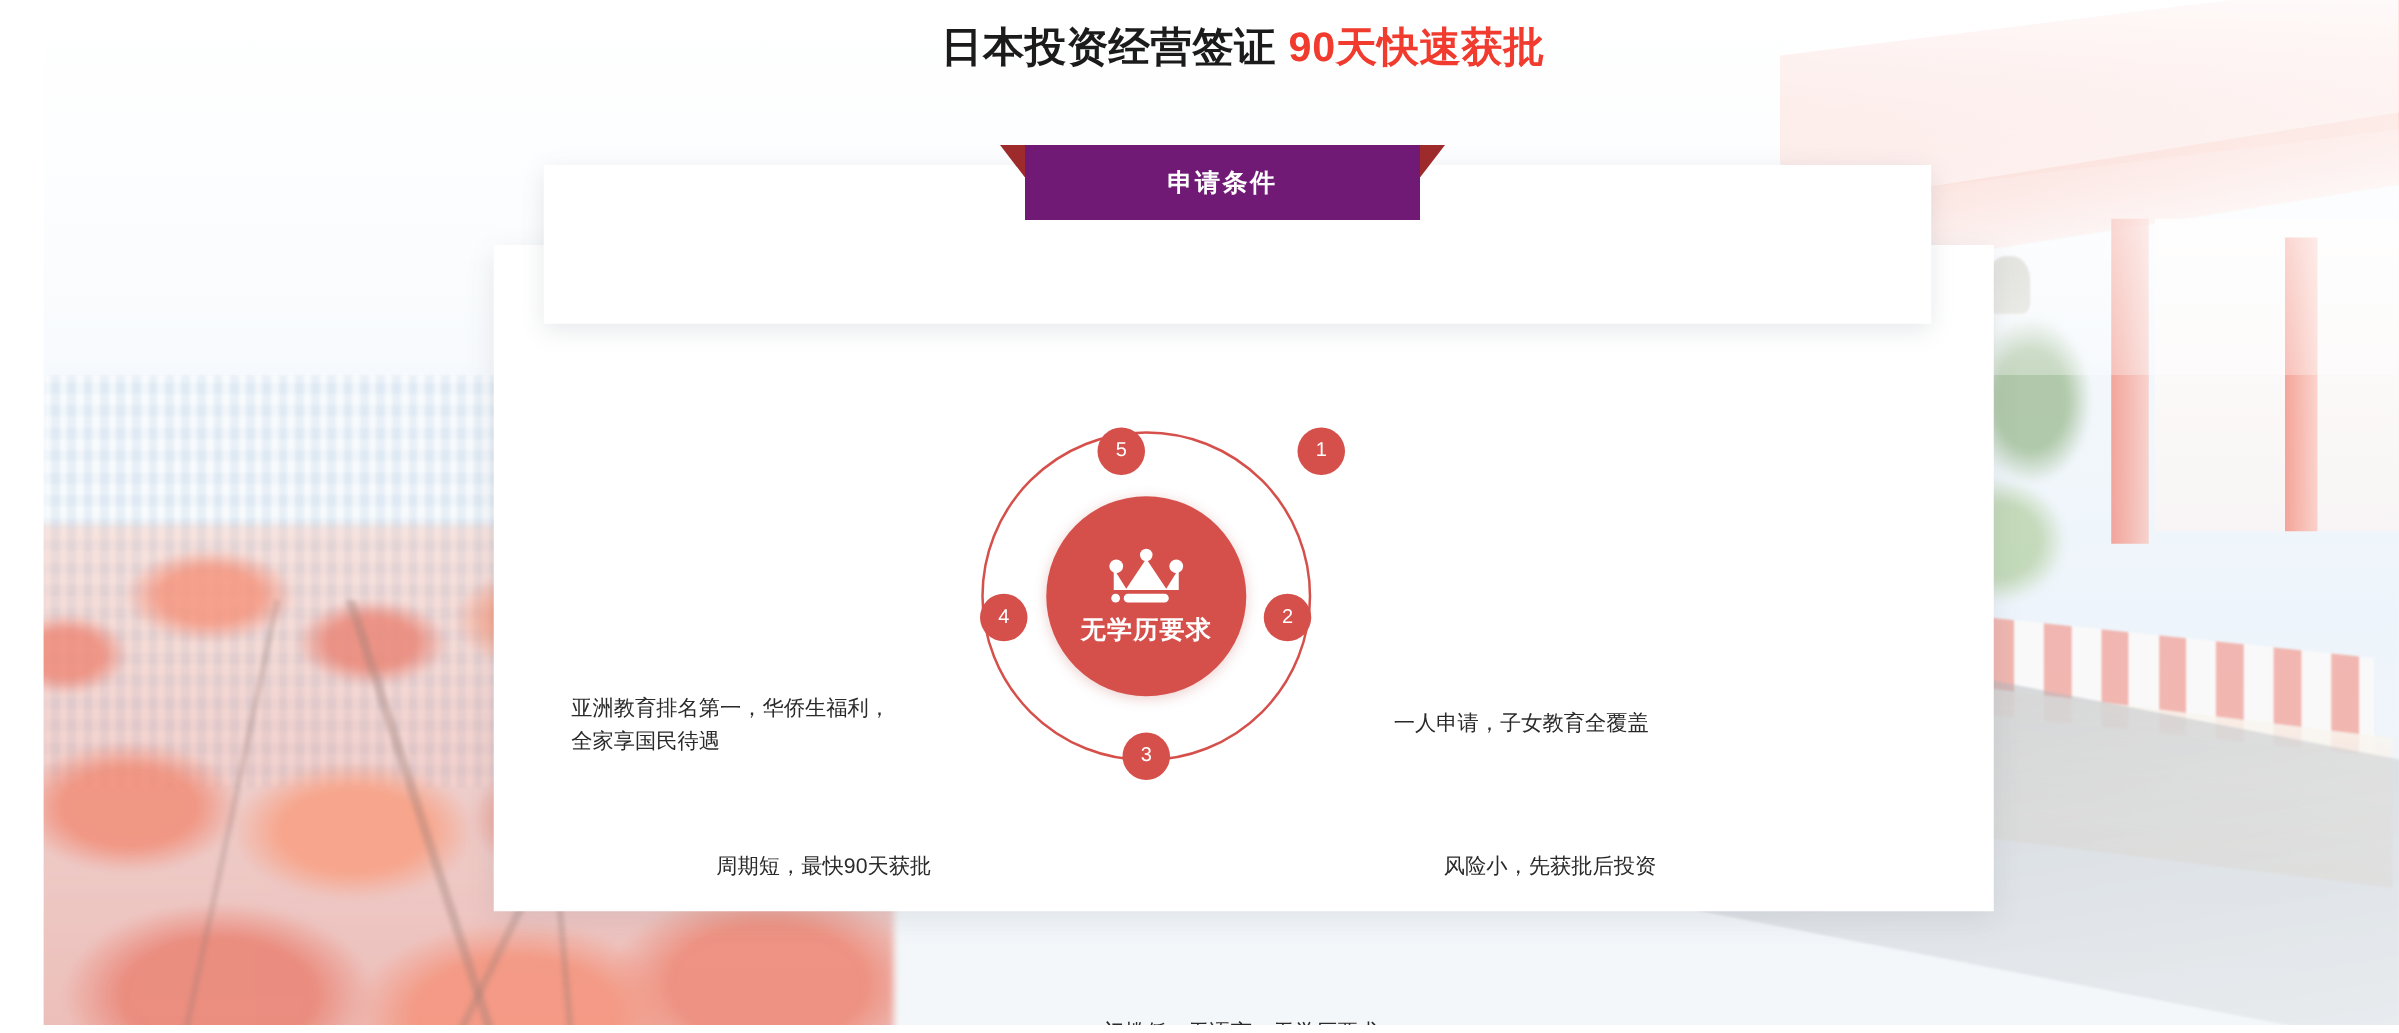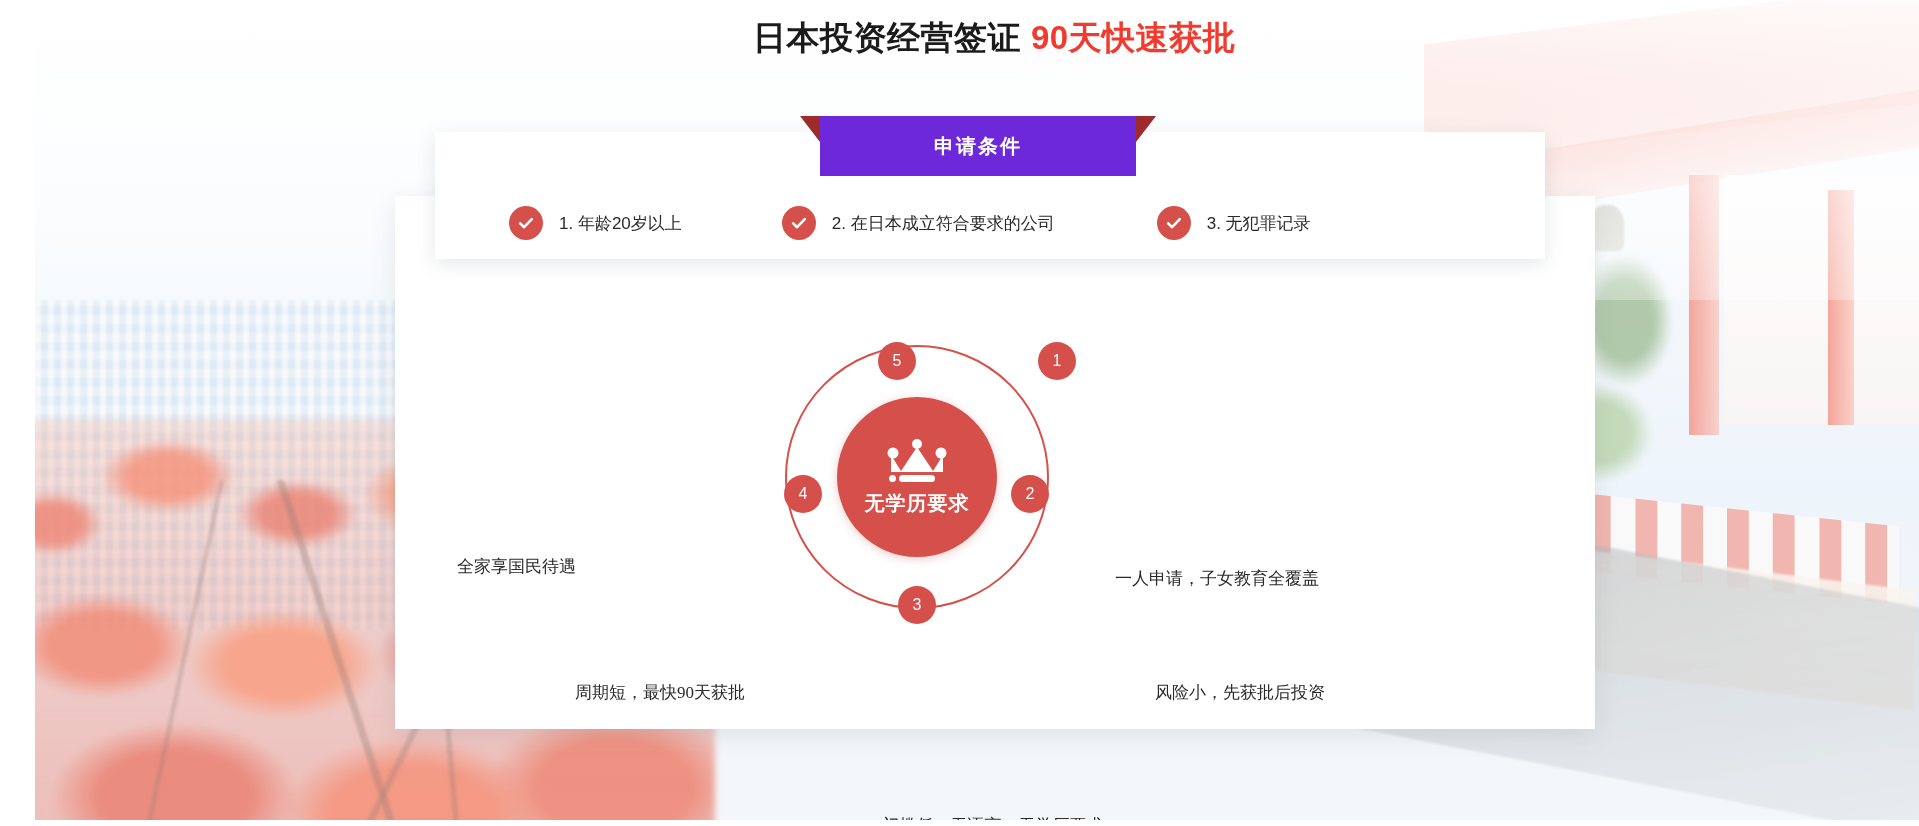--- a/index.html
+++ b/index.html
@@ -162,21 +162,21 @@
     box-shadow: 0 5px 18px rgba(90,100,115,.15);
     z-index: 12;
   }
 
   
   .ribbon-wrap {
     position: absolute; left: 765px; top: 116px; width: 356px; height: 60px; z-index: 14;
   }
   .ribbon-body {
     position: absolute; left: 20px; top: 0; width: 316px; height: 60px;
-    background: #6d28d9;
+    background: #701a75;
     display: flex; align-items: center; justify-content: center;
   }
   .ribbon-label {
     color: #ffffff; font-size: 20px; font-weight: 700; letter-spacing: 2px;
   }
   .ribbon-tail {
     position: absolute; top: 0; width: 20px; height: 26px;
     background: #9e2b2b;
   }
   .ribbon-tail.left  { left: 0;  clip-path: polygon(0 0, 100% 0, 100% 100%); }
@@ -230,21 +230,21 @@
   .node.n1 { left: 483px; top: 52px;  transform: translate(160px, 0); }
   .node.n2 { left: 616px; top: 185px; }
   .node.n3 { left: 503px; top: 296px; }
   .node.n4 { left: 389px; top: 185px; }
   .node.n5 { left: 483px; top: 52px; }
 
   .lbl { position: absolute; font-size: 17px; color: #2a2a2a; line-height: 1.55; }
   .lbl.l1 { left: 720px; top: 276px; }
   .lbl.l2 { left: 760px; top: 390px; }
   .lbl.l3 { left: 318px; top: 523px; width: 560px; text-align: center; }
-  .lbl.l4 { left: 90px;  top: 390px; text-align: right; width: 260px; font-family: Liberation Serif, serif; }
+  .lbl.l4 { left: 90px;  top: 390px; text-align: right; width: 260px; }
   .lbl.l5 { left: 62px;  top: 264px; width: 290px; }
 </style>
 </head>
 <body>
 
 <div id="stage">
 
   <div class="bg-layer">
     <div class="bg-sky"></div>
     <div class="bg-town"></div>
@@ -276,50 +276,20 @@
   <div class="card-top"></div>
 
   <div class="ribbon-wrap">
     <div class="ribbon-tail left"></div>
     <div class="ribbon-tail right"></div>
     <div class="ribbon-body">
       <span class="ribbon-label">申请条件</span>
     </div>
   </div>
 
-  <div class="conditions">
-
-    <div class="cond cond-1">
-      <span class="check-circle">
-        <svg width="20" height="20" viewBox="0 0 20 20" aria-hidden="true">
-          <path d="M4.2 10.4 L8.1 14.2 L15.8 6.2" fill="none" stroke="#ffffff" stroke-width="2.6" stroke-linecap="round" stroke-linejoin="round"></path>
-        </svg>
-      </span>
-      <span class="cond-text">1. 年龄20岁以上</span>
-    </div>
-
-    <div class="cond cond-2">
-      <span class="check-circle">
-        <svg width="20" height="20" viewBox="0 0 20 20" aria-hidden="true">
-          <path d="M4.2 10.4 L8.1 14.2 L15.8 6.2" fill="none" stroke="#ffffff" stroke-width="2.6" stroke-linecap="round" stroke-linejoin="round"></path>
-        </svg>
-      </span>
-      <span class="cond-text">2. 在日本成立符合要求的公司</span>
-    </div>
-
-    <div class="cond cond-3">
-      <span class="check-circle">
-        <svg width="20" height="20" viewBox="0 0 20 20" aria-hidden="true">
-          <path d="M4.2 10.4 L8.1 14.2 L15.8 6.2" fill="none" stroke="#ffffff" stroke-width="2.6" stroke-linecap="round" stroke-linejoin="round"></path>
-        </svg>
-      </span>
-      <span class="cond-text">3. 无犯罪记录</span>
-    </div>
-
-  </div>
 
   <div class="diagram">
 
     <div class="ring"></div>
 
     <div class="hub">
       <span class="hub-icon">
         <svg width="64" height="46" viewBox="0 0 64 46" aria-hidden="true">
           <circle cx="32" cy="6" r="5" fill="#ffffff"></circle>
           <circle cx="8" cy="15" r="5.5" fill="#ffffff"></circle>
@@ -346,18 +316,19 @@
       </div>
     <div class="node n4">
         <span>4</span>
       </div>
 
     <div class="lbl l1">一人申请，子女教育全覆盖</div>
     <div class="lbl l2">风险小，先获批后投资</div>
     <div class="lbl l3">门槛低，无语言，无学历要求</div>
     <div class="lbl l4">周期短，最快90天获批</div>
     <div class="lbl l5">
+      <div>亚洲教育排名第一，华侨生福利，</div>
       <div>全家享国民待遇</div>
     </div>
 
   </div>
 
 </div>
 
 </body></html>

